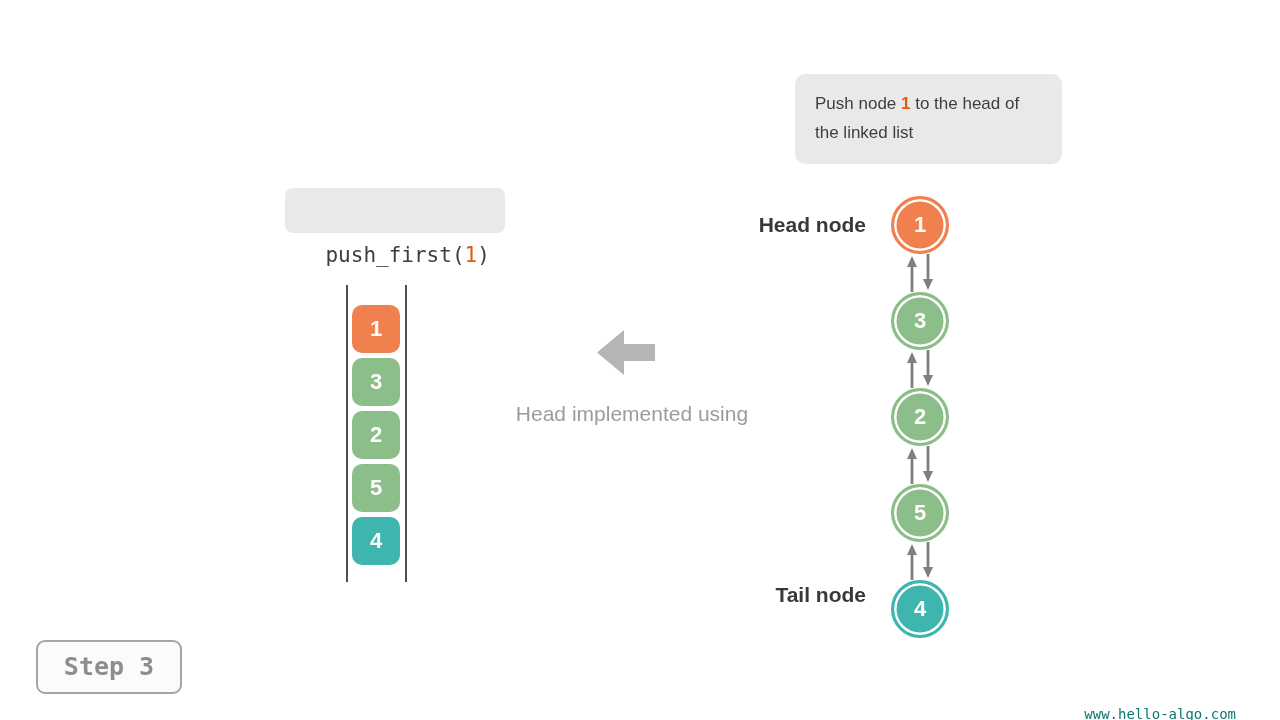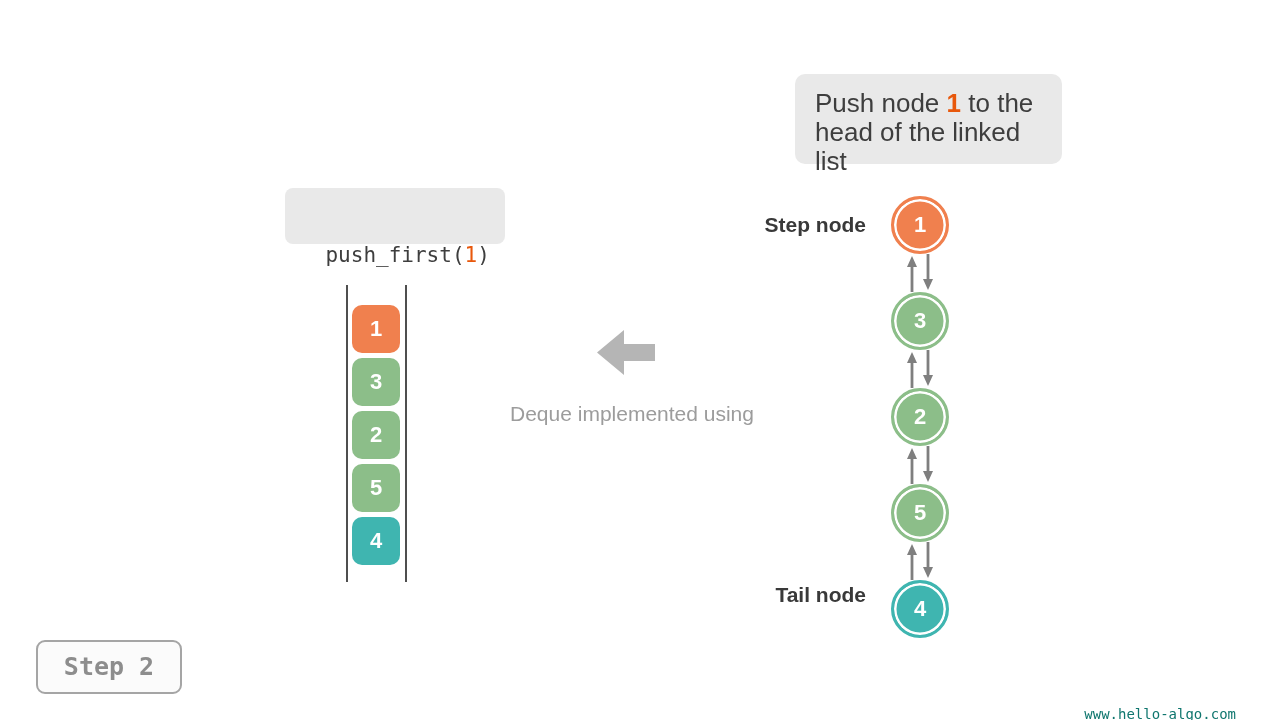--- a/index.html
+++ b/index.html
@@ -13,30 +13,30 @@
   .abs { position: absolute; }
 
   
   .callout {
     left: 795px; top: 74px;
     width: 267px; height: 90px;
     box-sizing: border-box;
     background: #e9e9e9;
     border-radius: 10px;
     padding: 15px 20px;
-    font-size: 26px;
+    font-size: 17px;
     line-height: 29px;
     color: #3e3e3e;
   }
   .accent { color: #e8580c; font-weight: bold; }
 
   
   .code-box {
     left: 285px; top: 188px;
-    width: 220px; height: 56px;
+    width: 220px; height: 45px;
     background: #e9e9e9;
     border-radius: 8px;
     font-family: "DejaVu Sans Mono", monospace;
     font-size: 21px;
     line-height: 45px;
     color: #3e3e3e;
     text-align: center;
     white-space: pre;
   }
   .code-accent { color: #e8580c; }
@@ -146,24 +146,24 @@
       <div class="stack-item" style="background: rgb(140, 190, 137);">5</div>
       <div class="stack-item" style="background: rgb(63, 181, 176);">4</div>
     </div>
 </div>
 
 <svg class="abs block-arrow" width="58" height="45" viewBox="0 0 58 45">
   <polygon points="0,22.5 27,0 27,14 58,14 58,31 27,31 27,45" fill="#b5b5b5"></polygon>
 </svg>
 
 <div class="abs annotation">
-  <div>Deque implemented using</div>
-</div>
-
-<div class="abs side-label head-label">Step node</div>
+  <div>Head implemented using</div>
+</div>
+
+<div class="abs side-label head-label">Head node</div>
 <div class="abs side-label tail-label">Tail node</div>
 
 <div class="abs linked-list">
     <div class="ll-node" style="background: rgb(240, 128, 78); border-color: rgb(240, 128, 78);">
       <span>1</span>
     </div>
     <svg class="link-arrows" width="44" height="38" viewBox="0 0 44 38">
       <line x1="14" y1="38" x2="14" y2="9"></line>
       <polygon points="9,13 19,13 14,2"></polygon>
       <line x1="30" y1="0" x2="30" y2="29"></line>
@@ -194,15 +194,15 @@
       <line x1="14" y1="38" x2="14" y2="9"></line>
       <polygon points="9,13 19,13 14,2"></polygon>
       <line x1="30" y1="0" x2="30" y2="29"></line>
       <polygon points="25,25 35,25 30,36"></polygon>
     </svg>
     <div class="ll-node" style="background: rgb(63, 181, 176); border-color: rgb(63, 181, 176);">
       <span>4</span>
     </div>
   </div>
 
-<div class="abs step-box">Step 2</div>
+<div class="abs step-box">Step 3</div>
 
 <div class="abs watermark">www.hello-algo.com</div>
 
 </body></html>

